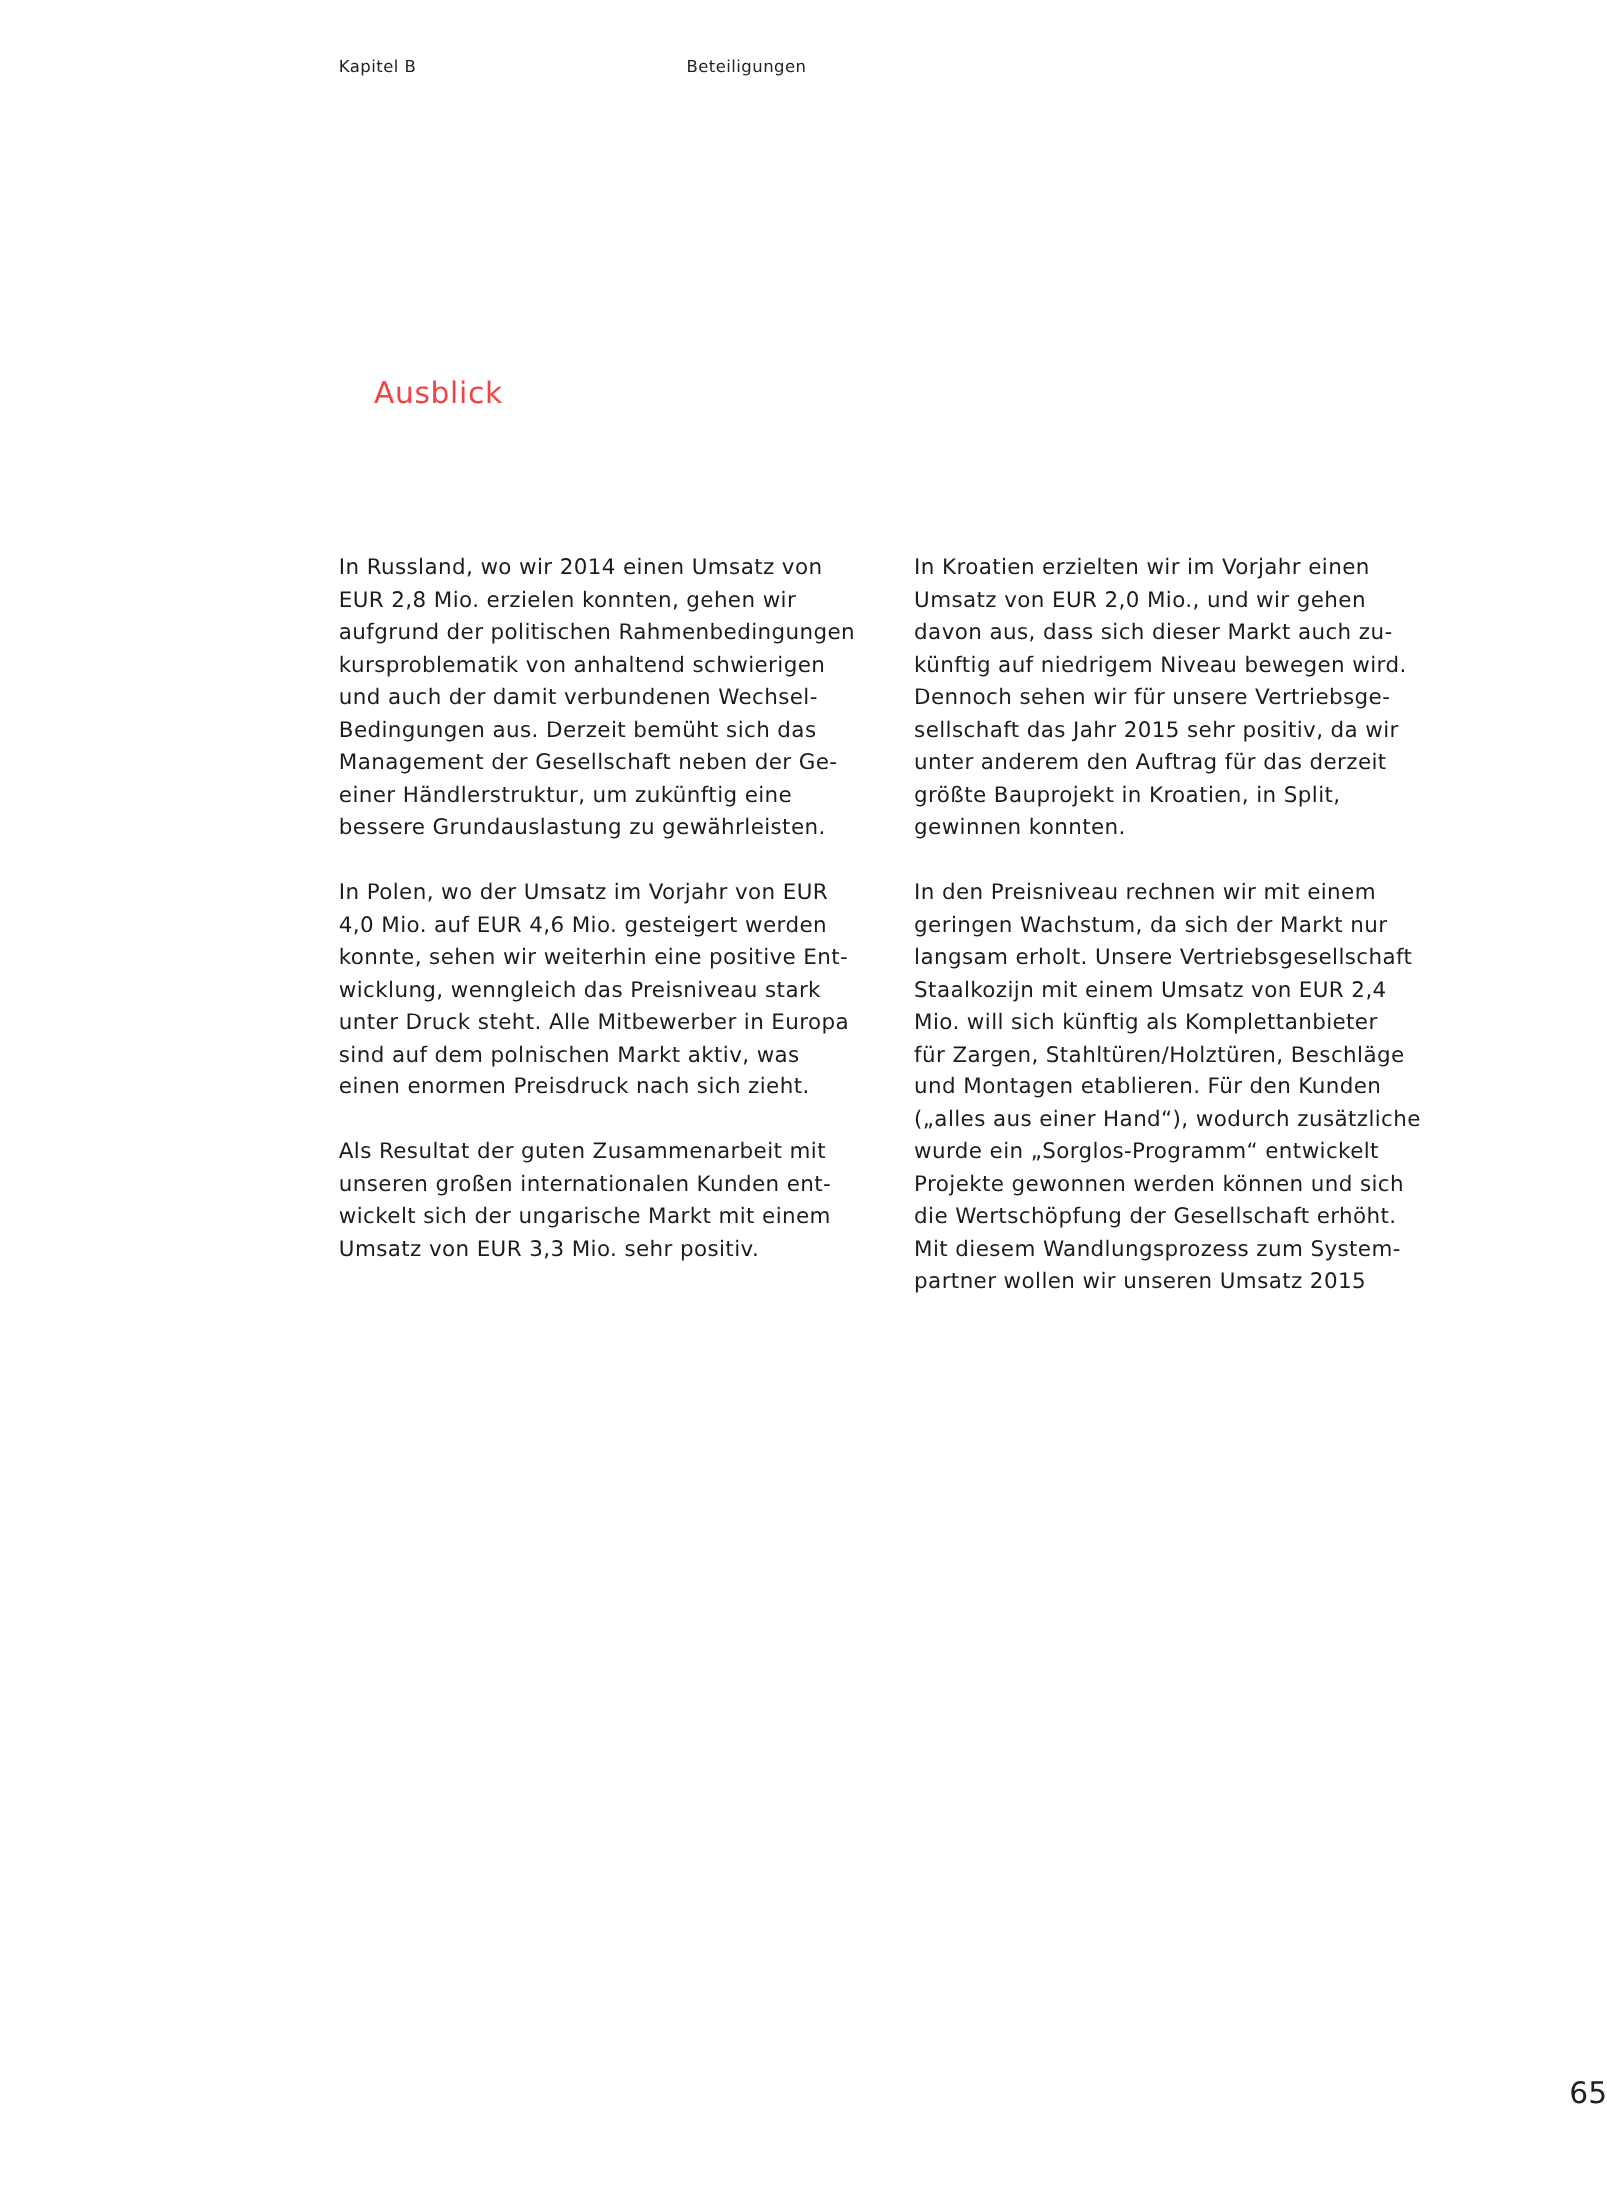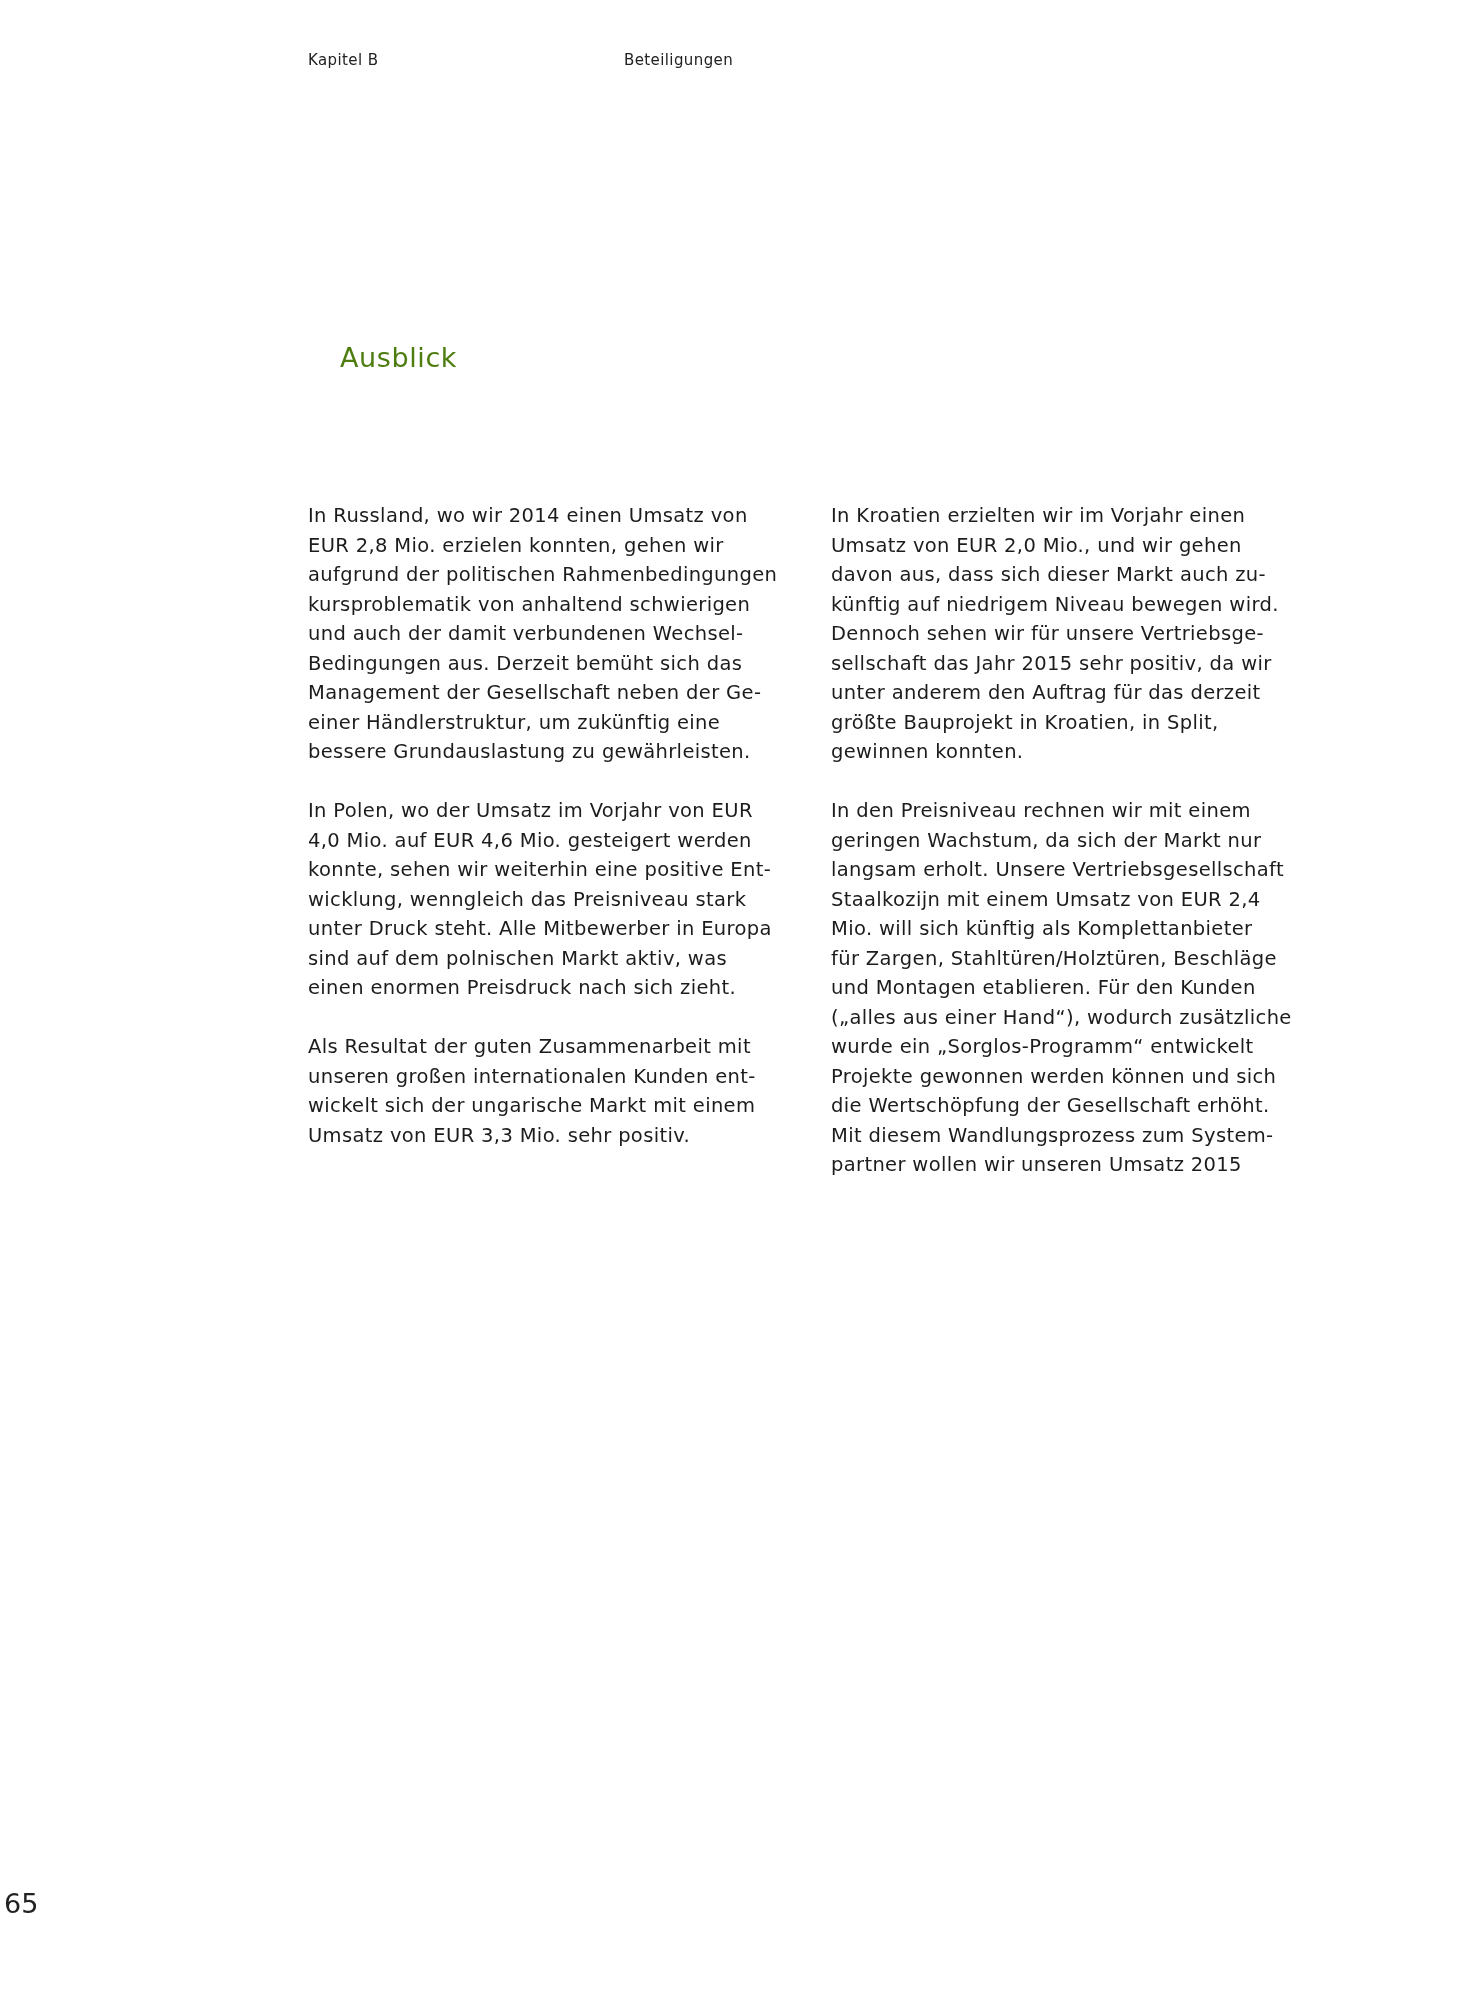--- a/index.html
+++ b/index.html
@@ -26,21 +26,21 @@
     .header-left { left: 308px; }
     .header-right { left: 624px; }
     .section-heading {
       position: absolute;
       left: 340px;
       top: 342px;
       margin: 0;
       font-size: 27px;
       font-weight: 500;
       letter-spacing: 0.6px;
-      color: #4d7c0f;
+      color: #ef4444;
     }
     .column {
       position: absolute;
       top: 466px;
       width: 500px;
       margin-top: 35px;
     }
     .col-left { left: 308px; }
     .col-right { left: 831px; }
     .paragraph {
@@ -53,21 +53,21 @@
       font-size: 19.5px;
       letter-spacing: 0.35px;
       white-space: nowrap;
       color: #1c1c1c;
     }
     .page-number {
       position: absolute;
       left: 0;
       width: 1461px;
       top: 1888px;
-      text-align: left;
+      text-align: right;
       font-size: 27px;
       color: #222;
       padding-left: 4px;
       box-sizing: border-box;
     }
   </style>
 </head>
 <body>
 
 <div class="running-header header-left">Kapitel B</div>

